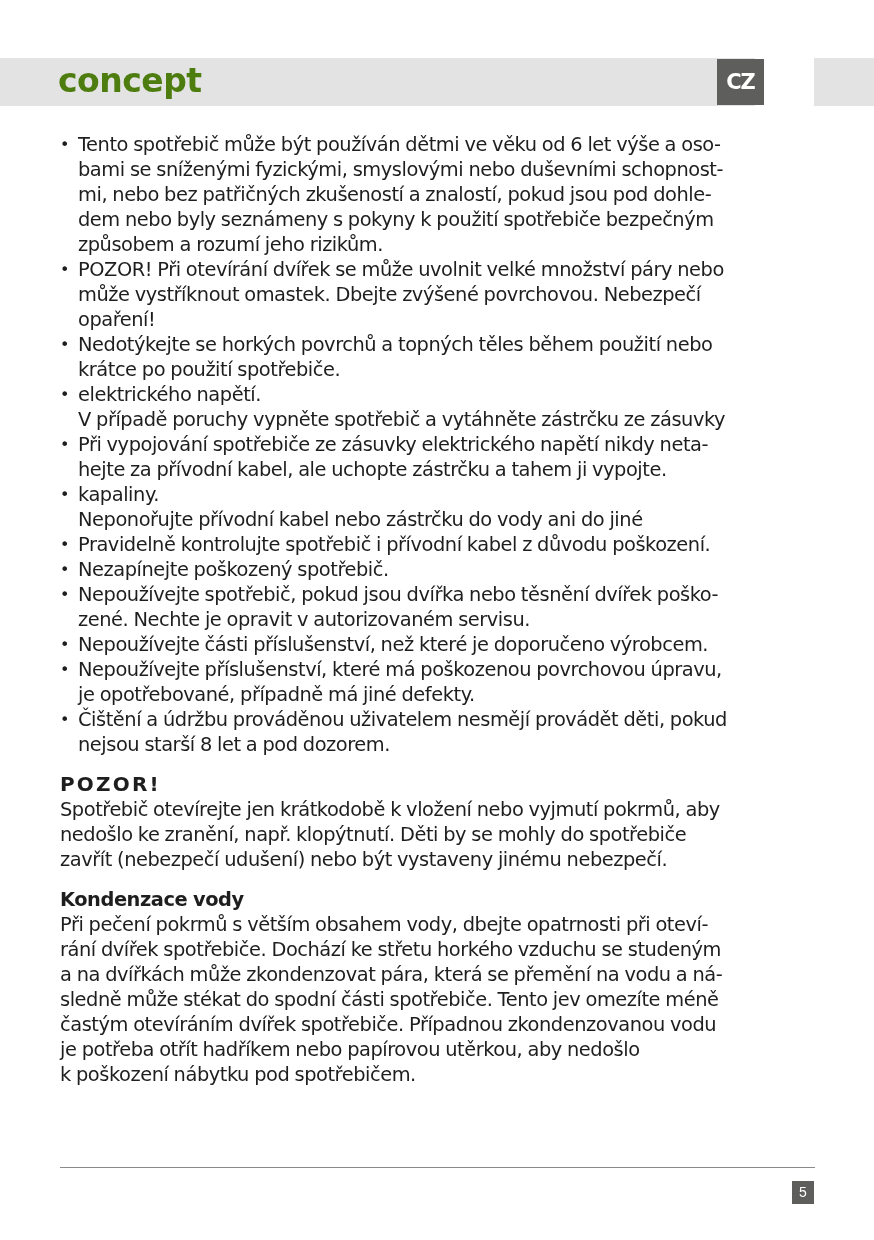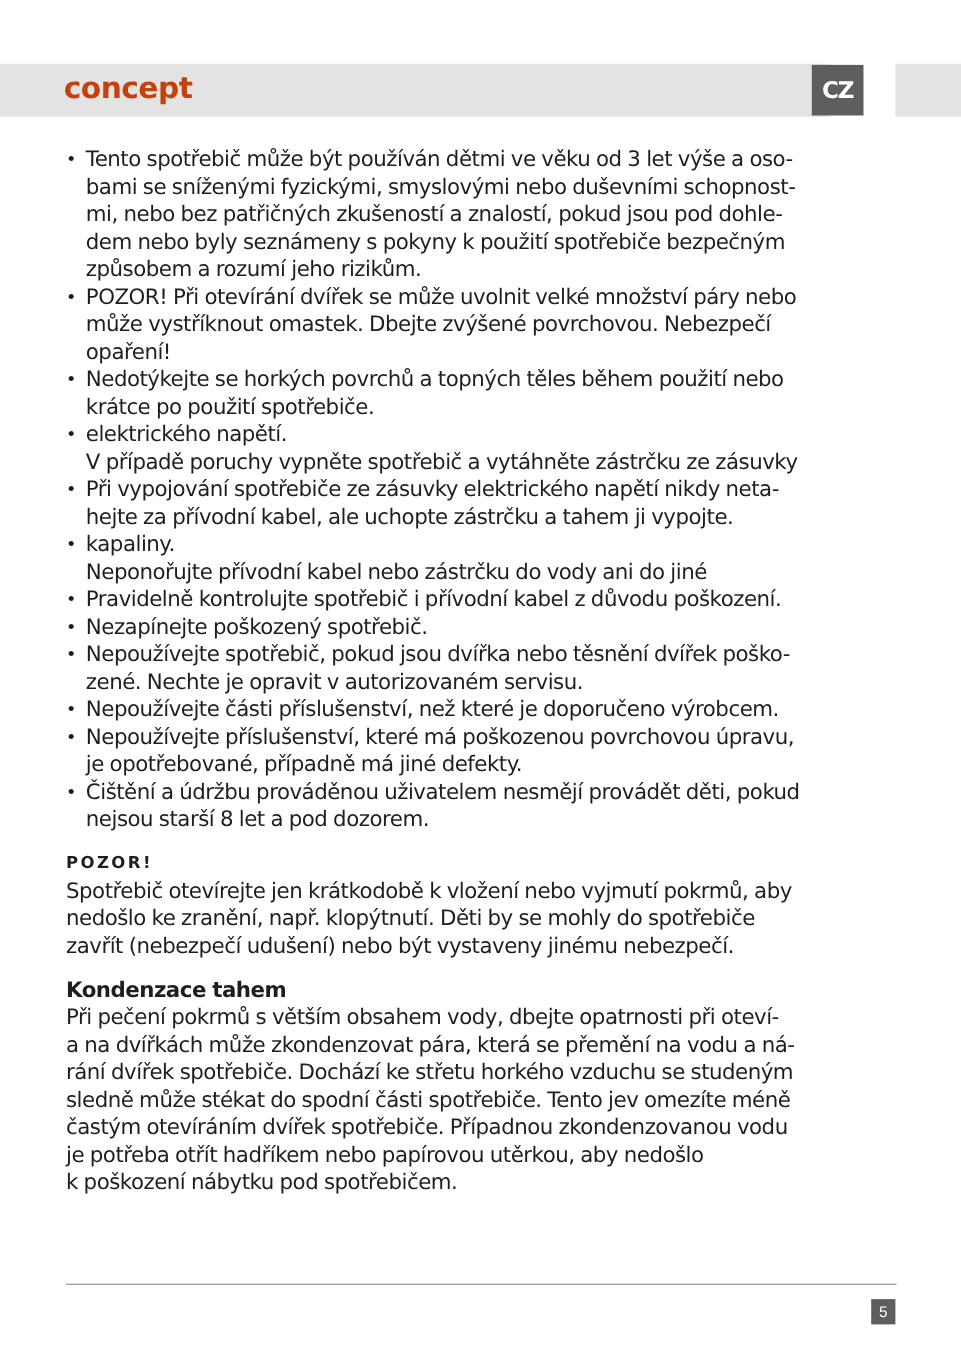--- a/index.html
+++ b/index.html
@@ -30,28 +30,28 @@
       width: 60px;
       height: 48px;
       background: #e3e3e3;
     }
     .logo {
       position: absolute;
       left: 58px;
       top: 61px;
       font-family: "DejaVu Sans", sans-serif;
       font-weight: bold;
-      font-size: 27px;
+      font-size: 33px;
       letter-spacing: -0.5px;
-      color: #c2410c;
+      color: #4d7c0f;
       line-height: 40px;
     }
     .lang-badge {
       position: absolute;
-      left: 738px;
+      left: 717px;
       top: 59px;
       width: 47px;
       height: 46px;
       background: #5e5e5c;
       color: #ffffff;
       font-family: "DejaVu Sans", sans-serif;
       font-weight: bold;
       font-size: 21px;
       line-height: 46px;
       text-align: center;
@@ -87,21 +87,21 @@
     .line {
       display: block;
       white-space: nowrap;
     }
     .section {
       margin-top: 15px;
     }
     .section-title-spaced {
       font-weight: bold;
       letter-spacing: 2.2px;
-      font-size: 15px;
+      font-size: 20px;
     }
     .section-title {
       font-weight: bold;
       font-size: 19.4px;
     }
     .footer-rule {
       position: absolute;
       left: 60px;
       top: 1167px;
       width: 755px;
@@ -137,21 +137,21 @@
 
 <div class="header-bar"></div>
 <div class="header-bar-right"></div>
 <div class="logo">concept</div>
 <div class="lang-badge">CZ</div>
 
 <div class="content">
   <ul class="bullets" id="bullet-list">
       <li>
         <span class="bullet">•</span>
-        <span class="line">Tento spotřebič může být používán dětmi ve věku od 3 let výše a oso-</span>
+        <span class="line">Tento spotřebič může být používán dětmi ve věku od 6 let výše a oso-</span>
         <span class="line">bami se sníženými fyzickými, smyslovými nebo duševními schopnost-</span>
         <span class="line">mi, nebo bez patřičných zkušeností a znalostí, pokud jsou pod dohle-</span>
         <span class="line">dem nebo byly seznámeny s pokyny k použití spotřebiče bezpečným</span>
         <span class="line">způsobem a rozumí jeho rizikům.</span>
       </li>
       <li>
         <span class="bullet">•</span>
         <span class="line">POZOR! Při otevírání dvířek se může uvolnit velké množství páry nebo</span>
         <span class="line">může vystříknout omastek. Dbejte zvýšené povrchovou. Nebezpečí</span>
         <span class="line">opaření!</span>
@@ -208,25 +208,25 @@
   <div class="section">
     <div class="section-title-spaced">POZOR!</div>
     <div id="warning-lines">
         <span class="line">Spotřebič otevírejte jen krátkodobě k vložení nebo vyjmutí pokrmů, aby</span>
         <span class="line">nedošlo ke zranění, např. klopýtnutí. Děti by se mohly do spotřebiče</span>
         <span class="line">zavřít (nebezpečí udušení) nebo být vystaveny jinému nebezpečí.</span>
       </div>
   </div>
 
   <div class="section">
-    <div class="section-title">Kondenzace tahem</div>
+    <div class="section-title">Kondenzace vody</div>
     <div id="condensation-lines">
         <span class="line">Při pečení pokrmů s větším obsahem vody, dbejte opatrnosti při oteví-</span>
+        <span class="line">rání dvířek spotřebiče. Dochází ke střetu horkého vzduchu se studeným</span>
         <span class="line">a na dvířkách může zkondenzovat pára, která se přemění na vodu a ná-</span>
-        <span class="line">rání dvířek spotřebiče. Dochází ke střetu horkého vzduchu se studeným</span>
         <span class="line">sledně může stékat do spodní části spotřebiče. Tento jev omezíte méně</span>
         <span class="line">častým otevíráním dvířek spotřebiče. Případnou zkondenzovanou vodu</span>
         <span class="line">je potřeba otřít hadříkem nebo papírovou utěrkou, aby nedošlo</span>
         <span class="line">k poškození nábytku pod spotřebičem.</span>
       </div>
   </div>
 </div>
 
 <div class="footer-rule"></div>
 <div class="footer-model">ETV8560bc / ETV8560wh</div>

